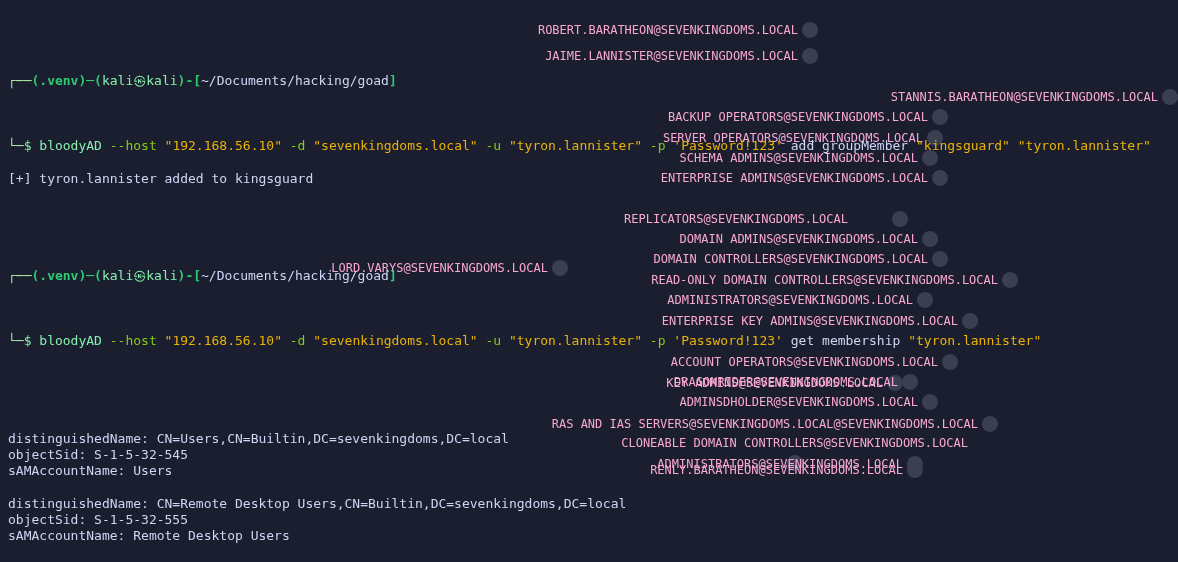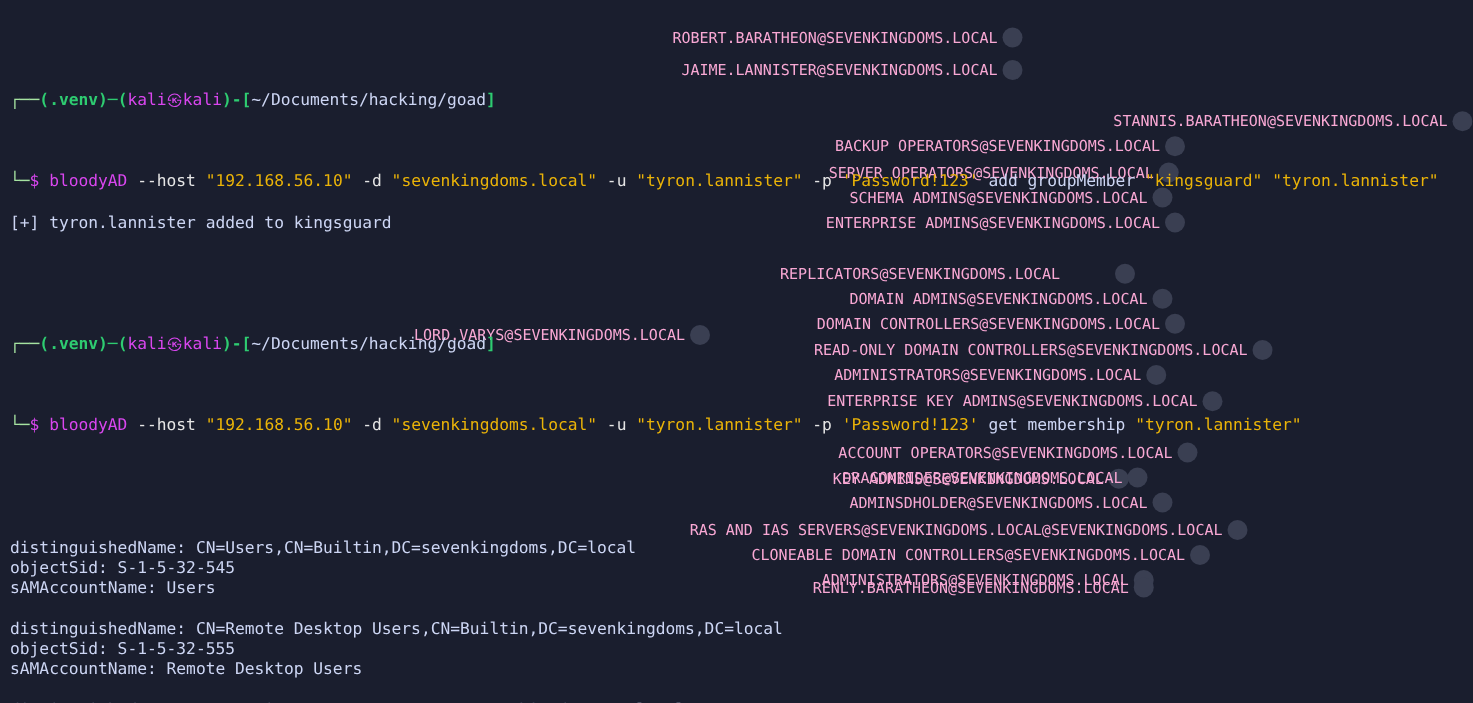--- a/index.html
+++ b/index.html
@@ -39,24 +39,24 @@
     display: inline-block;
   }
   .terminal {
     position: relative;
     z-index: 1;
     padding: 8px 8px 0 8px;
     white-space: pre;
   }
   .line { display: block; }
   .green  { color: #2ecc71; font-weight: bold; }
-  .blue   { color: #d946ef; margin-top: 12px; }
+  .blue   { color: #86efac; margin-top: 12px; }
   .yellow { color: #eab308; }
   .white  { color: #cdd6f4; }
-  .purple { color: #e5e5e5; }
+  .purple { color: #84cc16; }
   .pgreen { color: #a6e3a1; }
 </style>
 </head>
 <body>
 
 <div class="bg-layer" id="bg-layer">
     <div class="bg-node" style="top: 22px; right: 360px;">
       <span>ROBERT.BARATHEON@SEVENKINGDOMS.LOCAL</span>
       <span class="nicon"></span>
     </div>
@@ -125,21 +125,21 @@
       <span class="nicon"></span>
     </div>
     <div class="bg-node" style="top: 416px; right: 180px;">
       <span>RAS AND IAS SERVERS@SEVENKINGDOMS.LOCAL@SEVENKINGDOMS.LOCAL</span>
       <span class="nicon"></span>
     </div>
     <div class="bg-node" style="top: 394px; right: 240px;">
       <span>ADMINSDHOLDER@SEVENKINGDOMS.LOCAL</span>
       <span class="nicon"></span>
     </div>
-    <div class="bg-node" style="top: 436px; right: 210px;">
+    <div class="bg-node" style="top: 436px; right: 210px; flex-direction: column;">
       <span>CLONEABLE DOMAIN CONTROLLERS@SEVENKINGDOMS.LOCAL</span>
       <span class="nicon"></span>
     </div>
     <div class="bg-node" style="top: 456px; right: 255px;">
       <span>ADMINISTRATORS@SEVENKINGDOMS.LOCAL</span>
       <span class="nicon"></span>
     </div>
     <div class="bg-node" style="top: 462px; right: 255px; text-align: center;">
       <span>RENLY.BARATHEON@SEVENKINGDOMS.LOCAL</span>
       <span class="nicon"></span>

